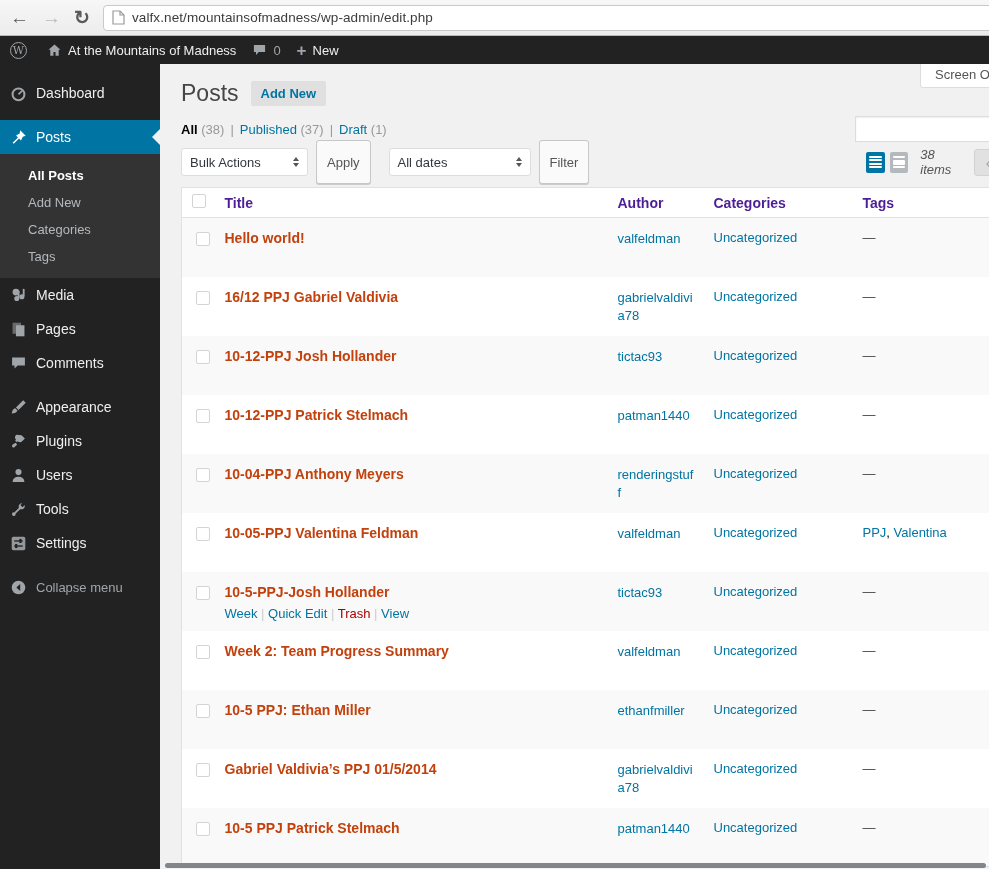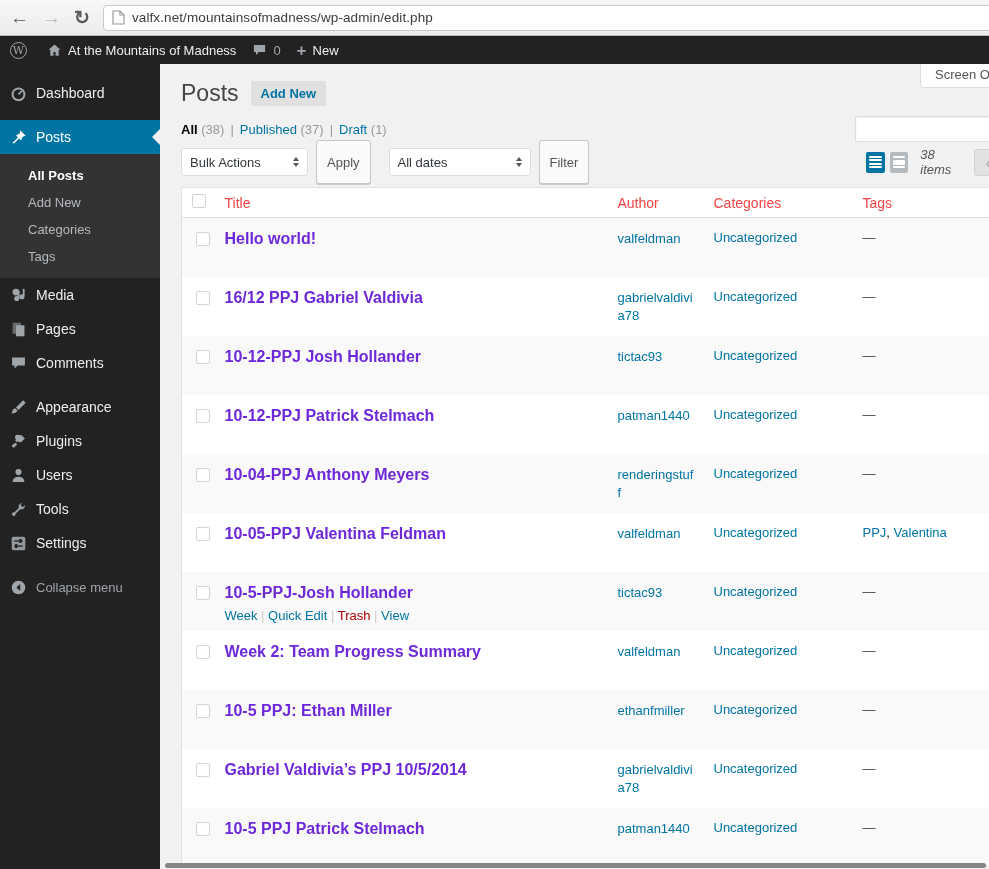--- a/index.html
+++ b/index.html
@@ -91,30 +91,30 @@
   .items-count { font-style:italic; color:#555; font-size:13px; margin:0 12px; }
   .page-btn { width:38px; height:27px; background:#e1e1e1; border:1px solid #d2d2d2;
     border-radius:3px; color:#9aa0a5; font-size:15px; display:flex; align-items:center;
     justify-content:center; }
 
   
   table.posts { margin-top:10px; width:1100px; border-collapse:collapse; background:#fff;
     border:1px solid #e1e1e1; table-layout:fixed; font-size:13px; }
   col.c-cb{width:33px;} col.c-title{width:393px;} col.c-author{width:96px;}
   col.c-cats{width:149px;} col.c-tags{width:429px;}
-  thead th { text-align:left; font-weight:400; color:#ef4444; font-size:14px;
+  thead th { text-align:left; font-weight:700; color:#4c1d95; font-size:14px;
     padding:6px 10px; border-bottom:1px solid #e1e1e1; height:28px; }
   thead th.cb, tbody th.cb { padding:6px 0 6px 10px; }
   tbody tr { height:59px; }
   tbody tr.alternate { background:#f9f9f9; }
   tbody th, tbody td { vertical-align:top; padding:12px 10px 0 10px; }
   tbody th.cb { padding-top:14px; }
   .cb-box { display:inline-block; width:14px; height:14px; background:#fff;
     border:1px solid #d4d4d4; border-radius:2px; cursor:pointer; }
-  a.row-title { color:#6d28d9; font-size:16px; font-weight:700; }
+  a.row-title { color:#c2410c; font-size:14px; font-weight:700; }
   td a { color:#0074a2; }
   td.author-cell { word-break:break-all; overflow-wrap:anywhere; line-height:1.45; }
   .dash { color:#444; }
   .row-actions { margin-top:6px; font-size:13px; }
   .row-actions a { color:#0074a2; }
   .row-actions a.trash { color:#a00; }
   .row-actions .sep { color:#ccc; }
 
   .h-scrollbar { position:absolute; bottom:1px; left:5px; right:3px; height:5px;
     background:#828689; border-radius:3px; }
@@ -410,21 +410,21 @@
   <tr class="alternate">
     <th class="cb"><span class="cb-box"></span></th>
     <td><a class="row-title">10-5 PPJ: Ethan Miller</a></td>
     <td class="author-cell"><a>ethanfmiller</a></td>
     <td><a>Uncategorized</a></td>
     <td><span class="dash">—</span></td>
   </tr>
 
   <tr>
     <th class="cb"><span class="cb-box"></span></th>
-    <td><a class="row-title">Gabriel Valdivia’s PPJ 10/5/2014</a></td>
+    <td><a class="row-title">Gabriel Valdivia’s PPJ 01/5/2014</a></td>
     <td class="author-cell"><a>gabrielvaldivia78</a></td>
     <td><a>Uncategorized</a></td>
     <td><span class="dash">—</span></td>
   </tr>
 
   <tr class="alternate">
     <th class="cb"><span class="cb-box"></span></th>
     <td><a class="row-title">10-5 PPJ Patrick Stelmach</a></td>
     <td class="author-cell"><a>patman1440</a></td>
     <td><a>Uncategorized</a></td>

